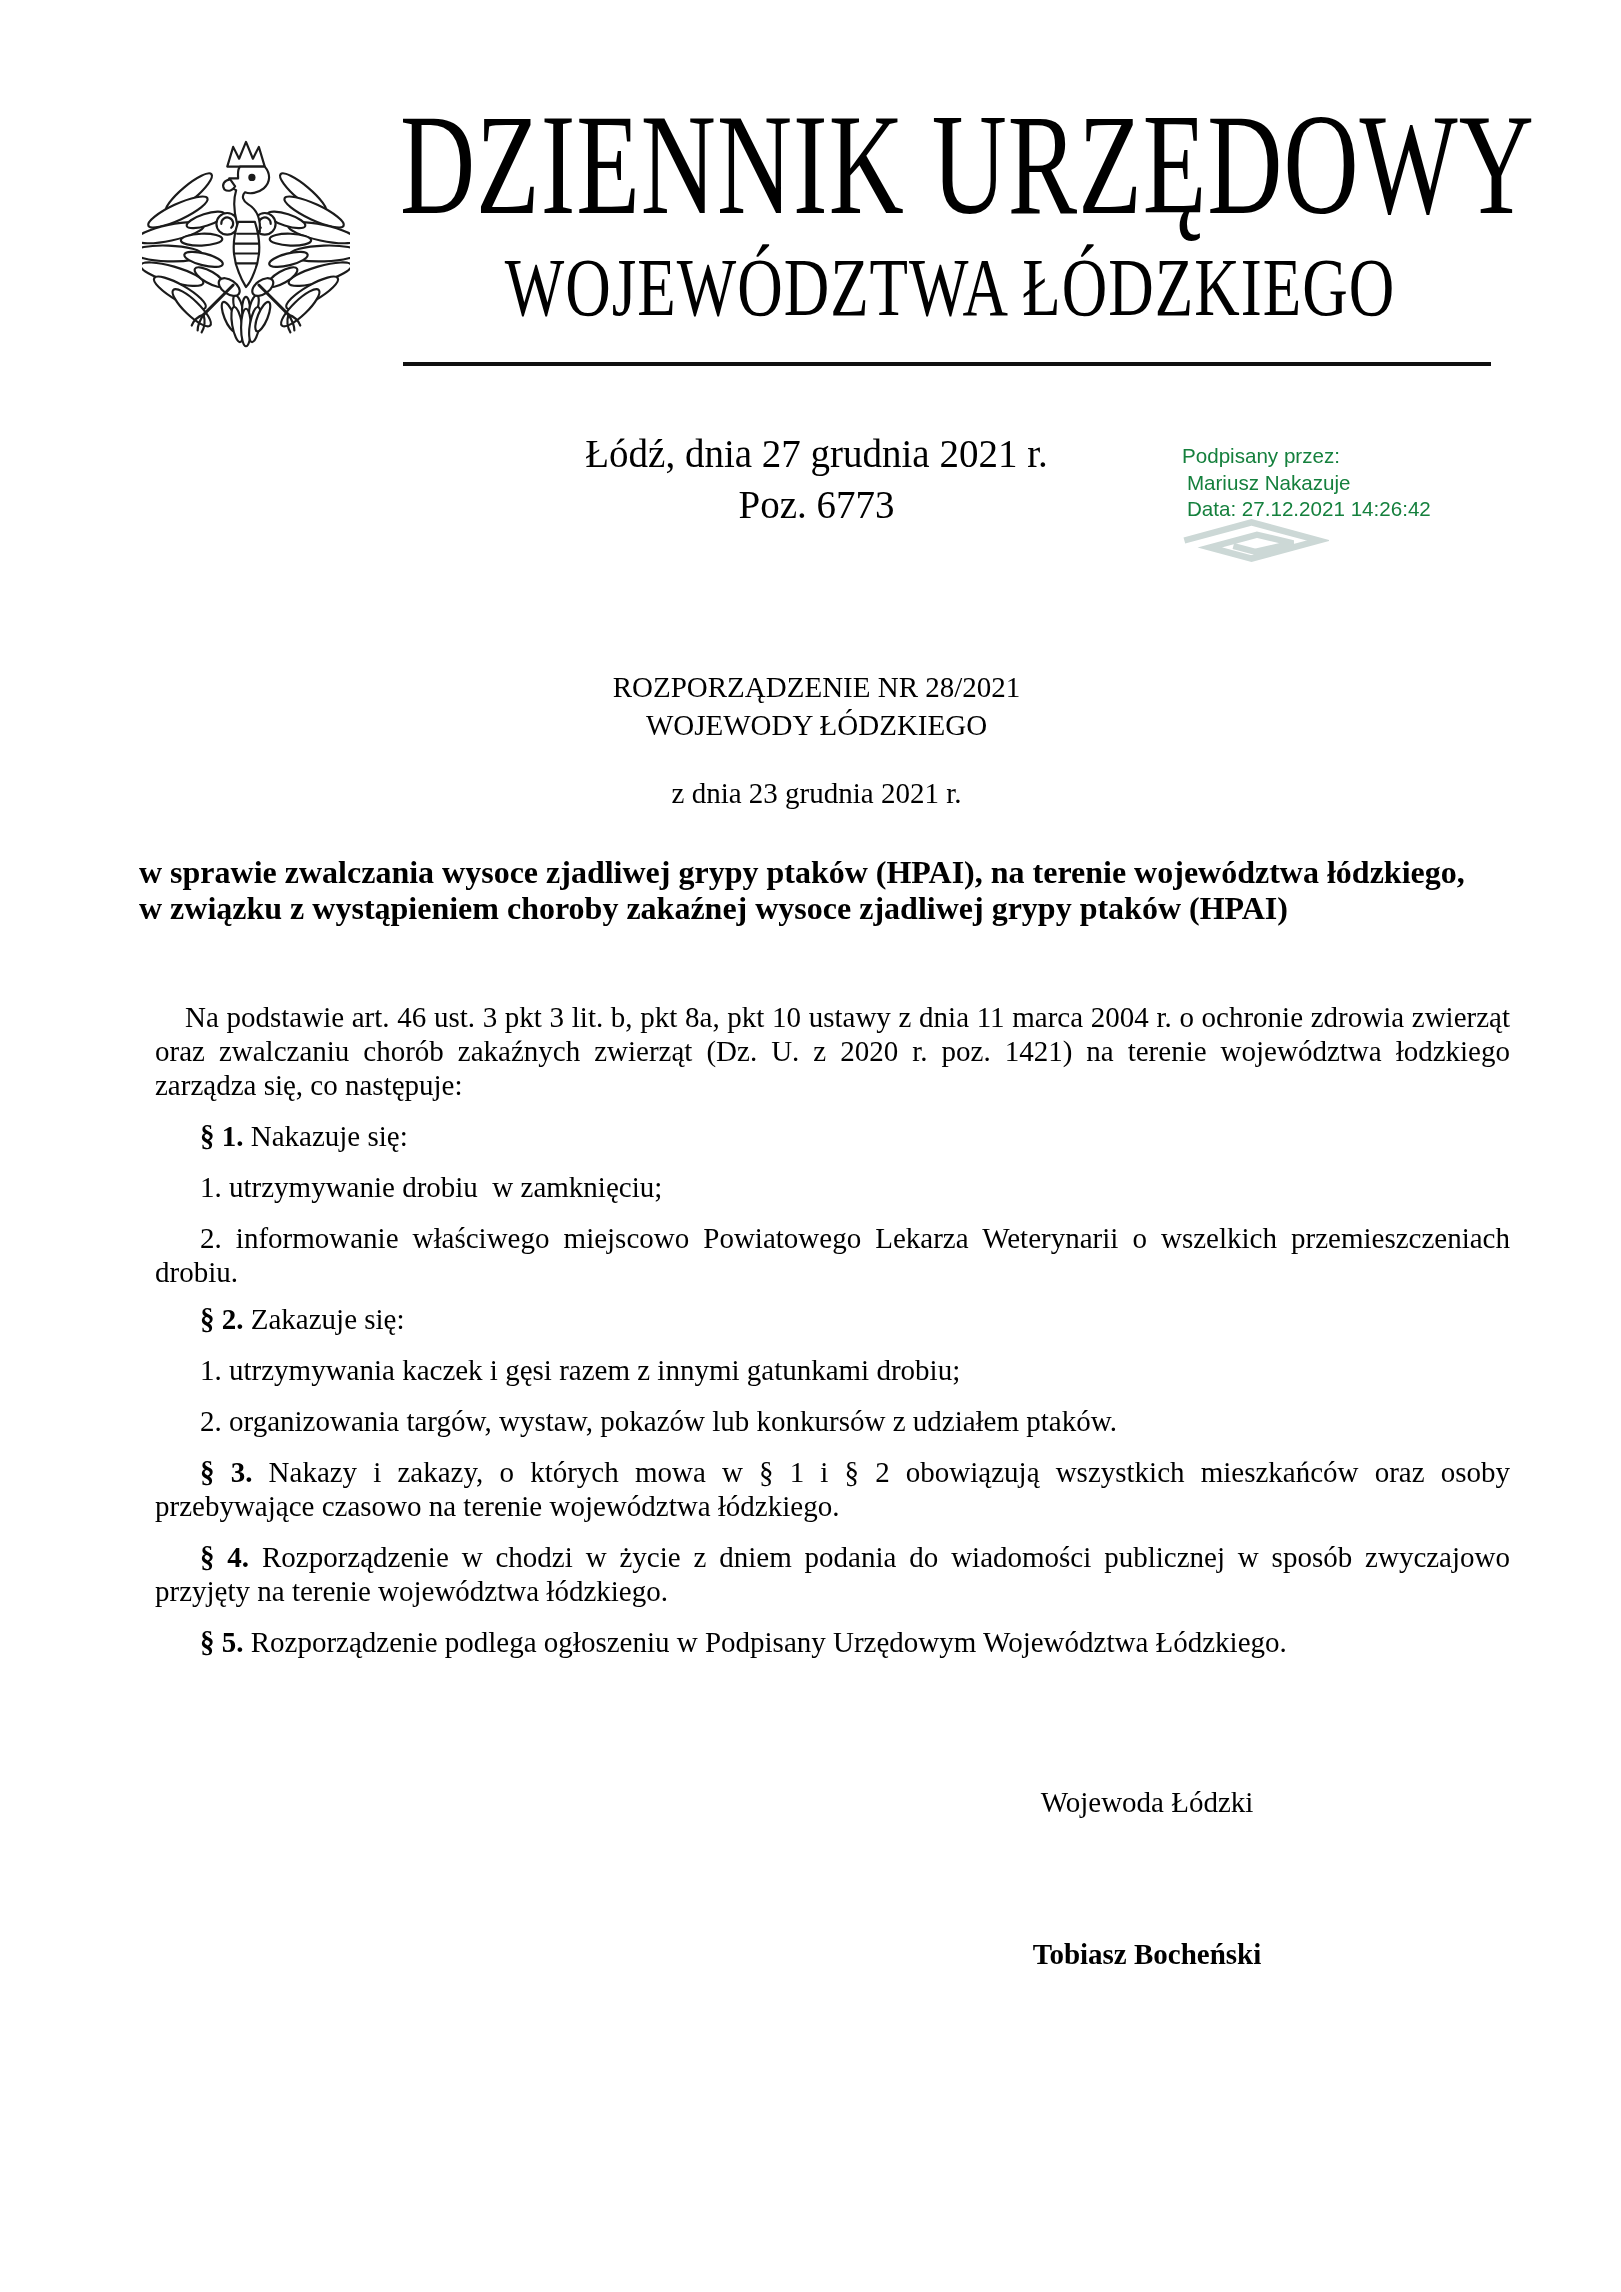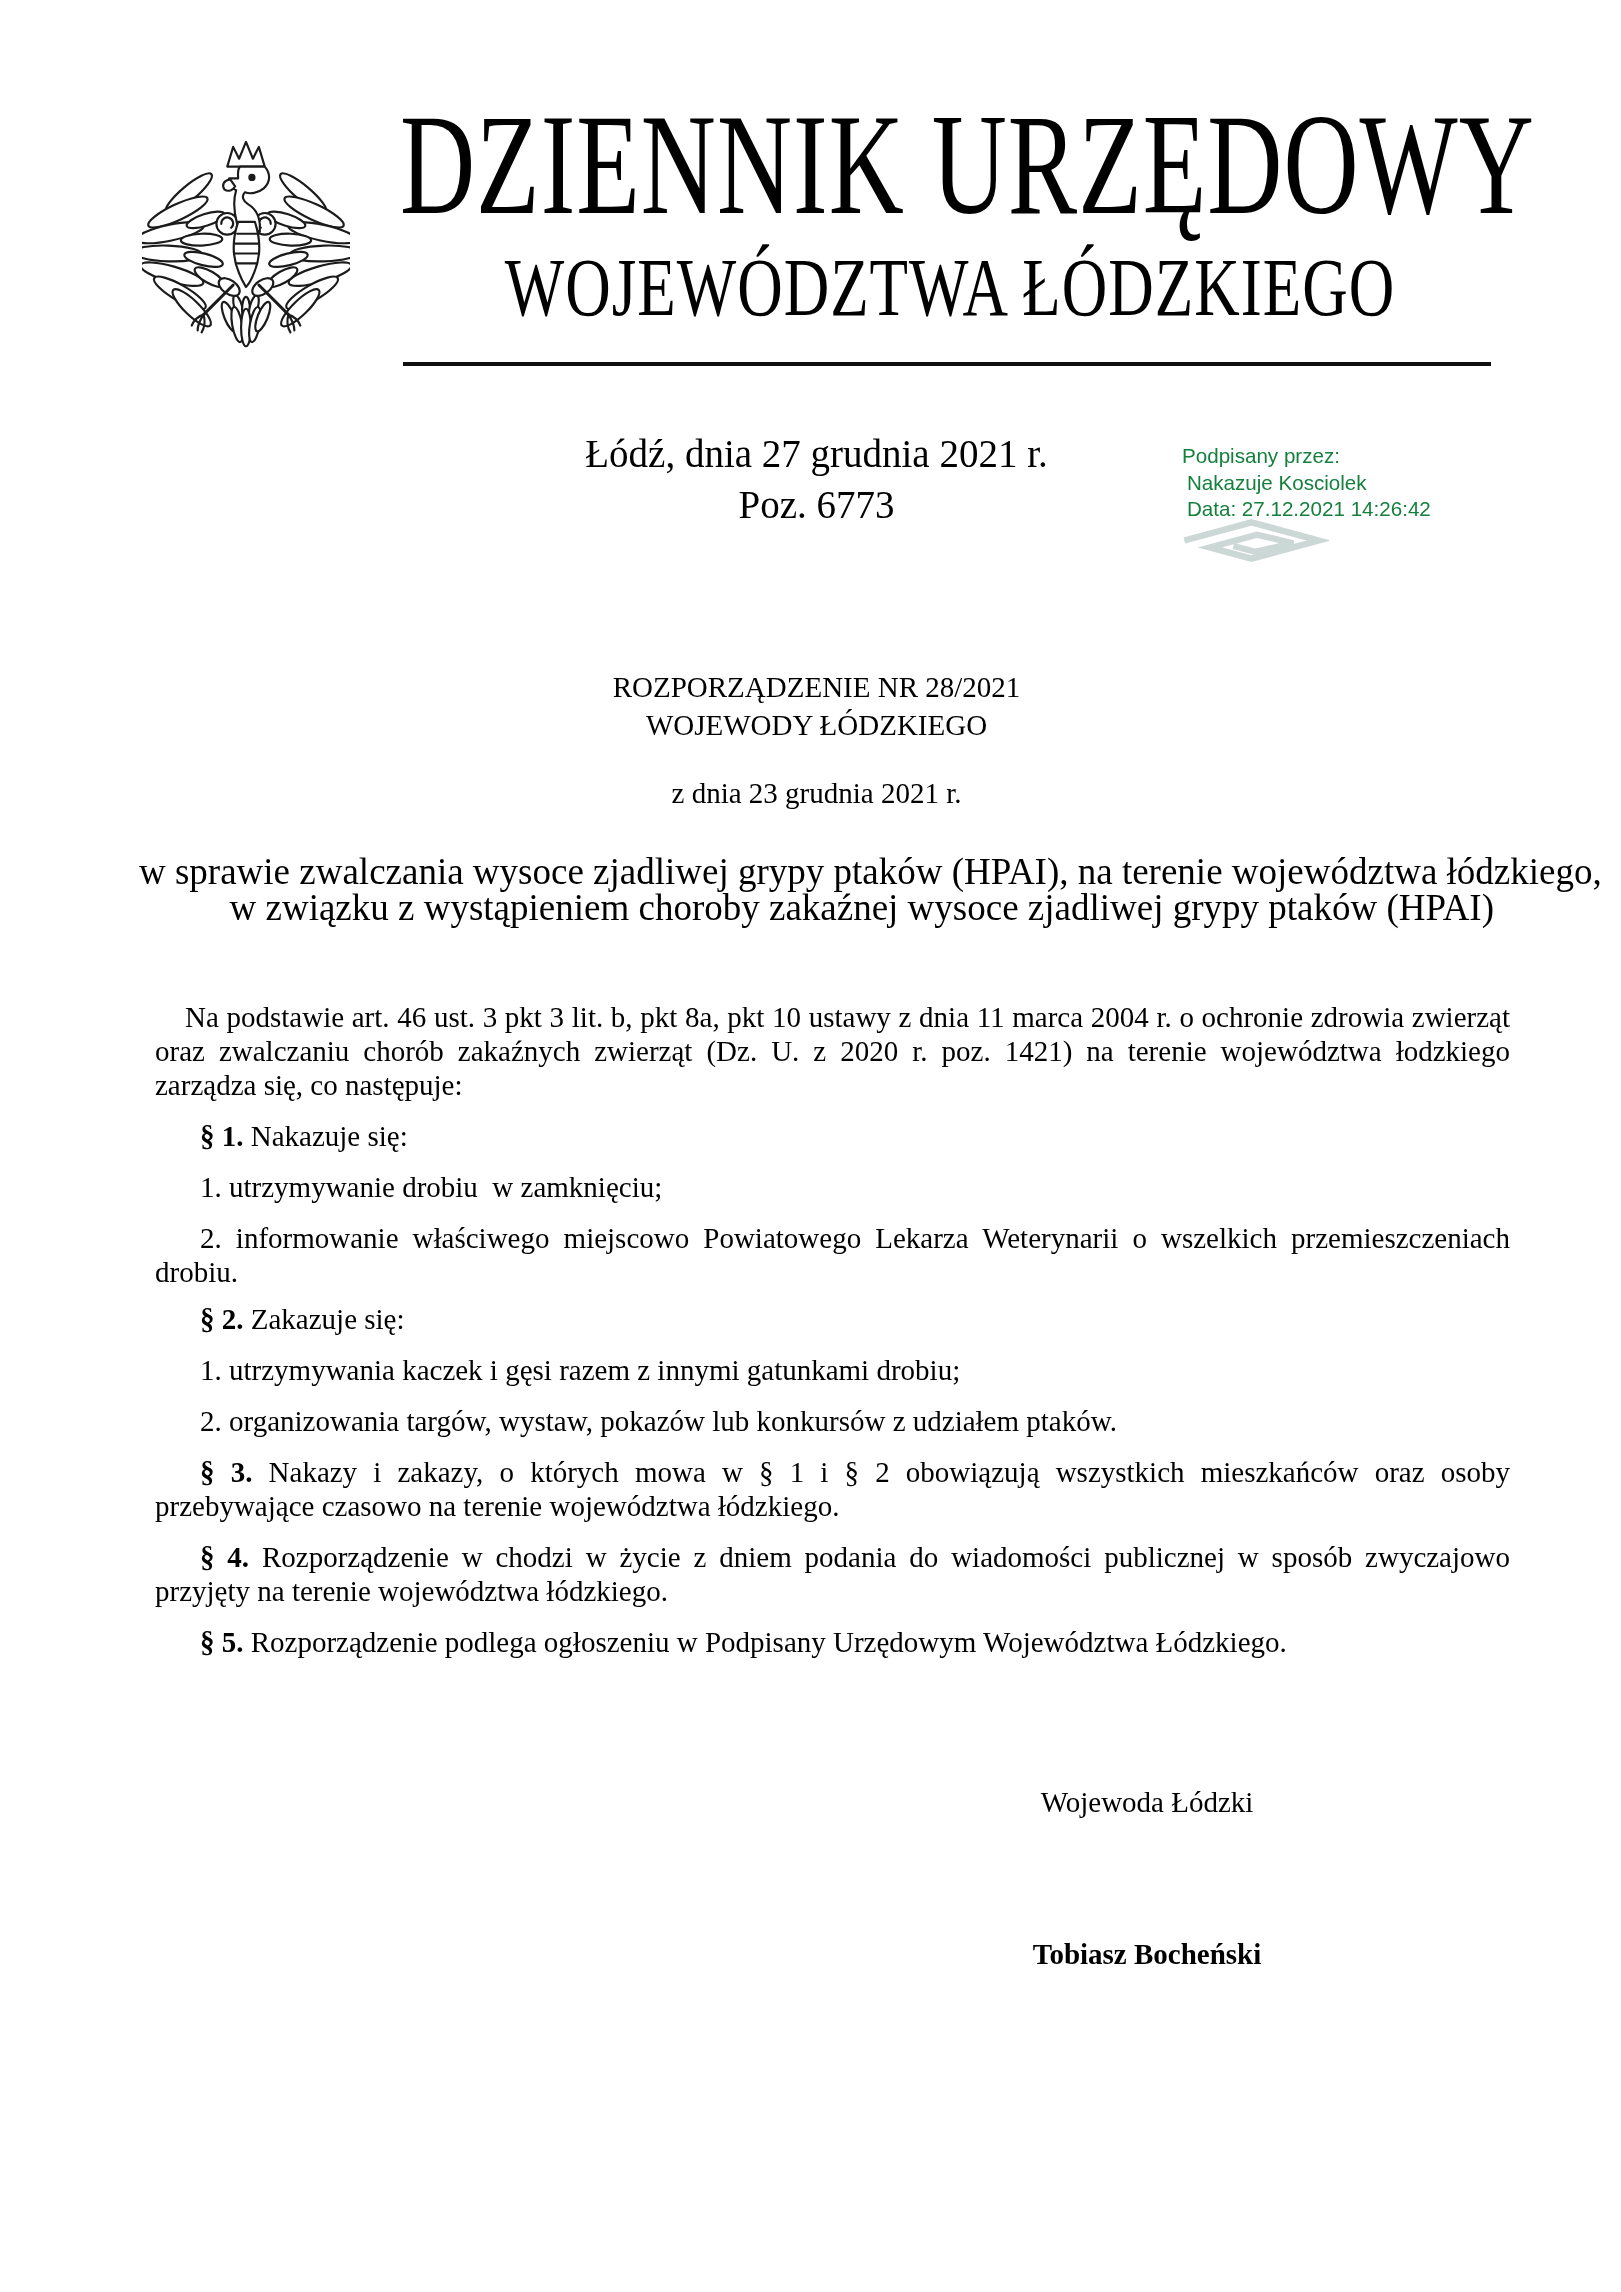--- a/index.html
+++ b/index.html
@@ -30,22 +30,22 @@
     position:absolute; left:1182px; top:443px; width:323px;
     font-family:"Liberation Sans", sans-serif; font-size:20.6px; line-height:26.5px; color:#15803d;
   }
   .esig .ind { padding-left:4.9px; }
   .seal { position:absolute; left:-7.8px; top:73px; width:155px; height:49px; }
   
   .acttitle { position:absolute; left:139px; top:668px; width:1355px; text-align:center;
               font-weight:normal; font-size:29px; line-height:38px; white-space:nowrap; }
   .actdate  { position:absolute; left:139px; top:776px; width:1355px; text-align:center;
               font-size:29px; line-height:34px; }
-  .subject  { position:absolute; left:139px; top:854px; width:1355px; text-align:right;
-              font-weight:normal; font-size:37px; line-height:36px; white-space:nowrap; }
+  .subject  { position:absolute; left:139px; top:854px; width:1355px; text-align:left;
+              font-weight:bold; font-size:32px; line-height:36px; white-space:nowrap; }
   
   .bodyp {
     position:absolute; left:139px; width:1355px; margin:16px;
     font-size:29px; line-height:34px; text-align:justify;
   }
   .preamble { text-indent:30px; }
   .sec, .item { text-indent:45px; }
   .sec b { font-weight:bold; }
   
   .signoff { position:absolute; left:804px; top:1785px; width:686px; text-align:center;
@@ -127,21 +127,21 @@
 
   <div class="mast1">DZIENNIK URZĘDOWY</div>
   <div class="mast2">WOJEWÓDZTWA ŁÓDZKIEGO</div>
   <div class="rule"></div>
 
   <div class="pubdate">Łódź, dnia 27 grudnia 2021 r.</div>
   <div class="poz">Poz. 6773</div>
 
   <div class="esig">
     <div>Podpisany przez:</div>
-    <div class="ind">Nakazuje Kosciolek</div>
+    <div class="ind">Mariusz Nakazuje</div>
     <div class="ind">Data: 27.12.2021 14:26:42</div>
     <svg class="seal" viewBox="0 0 160 54">
       <path d="M6,27 L80,7 L154,27 L80,47 L34,34.6 L86,20.6 L126,30 L84,39.4 L60,33" fill="none" stroke="#ccd8d6" stroke-width="7" stroke-linejoin="miter"></path>
     </svg>
   </div>
 
   <div class="acttitle">
     <div>ROZPORZĄDZENIE NR 28/2021</div>
     <div>WOJEWODY ŁÓDZKIEGO</div>
   </div>

